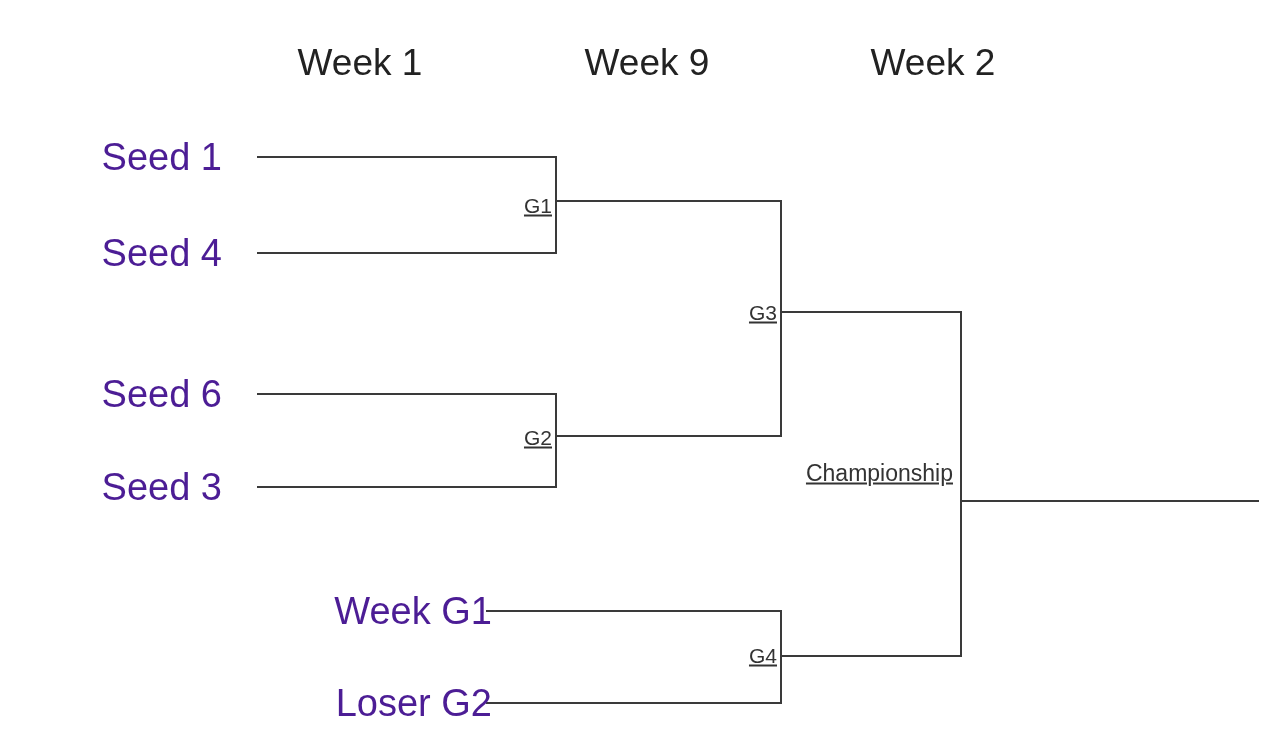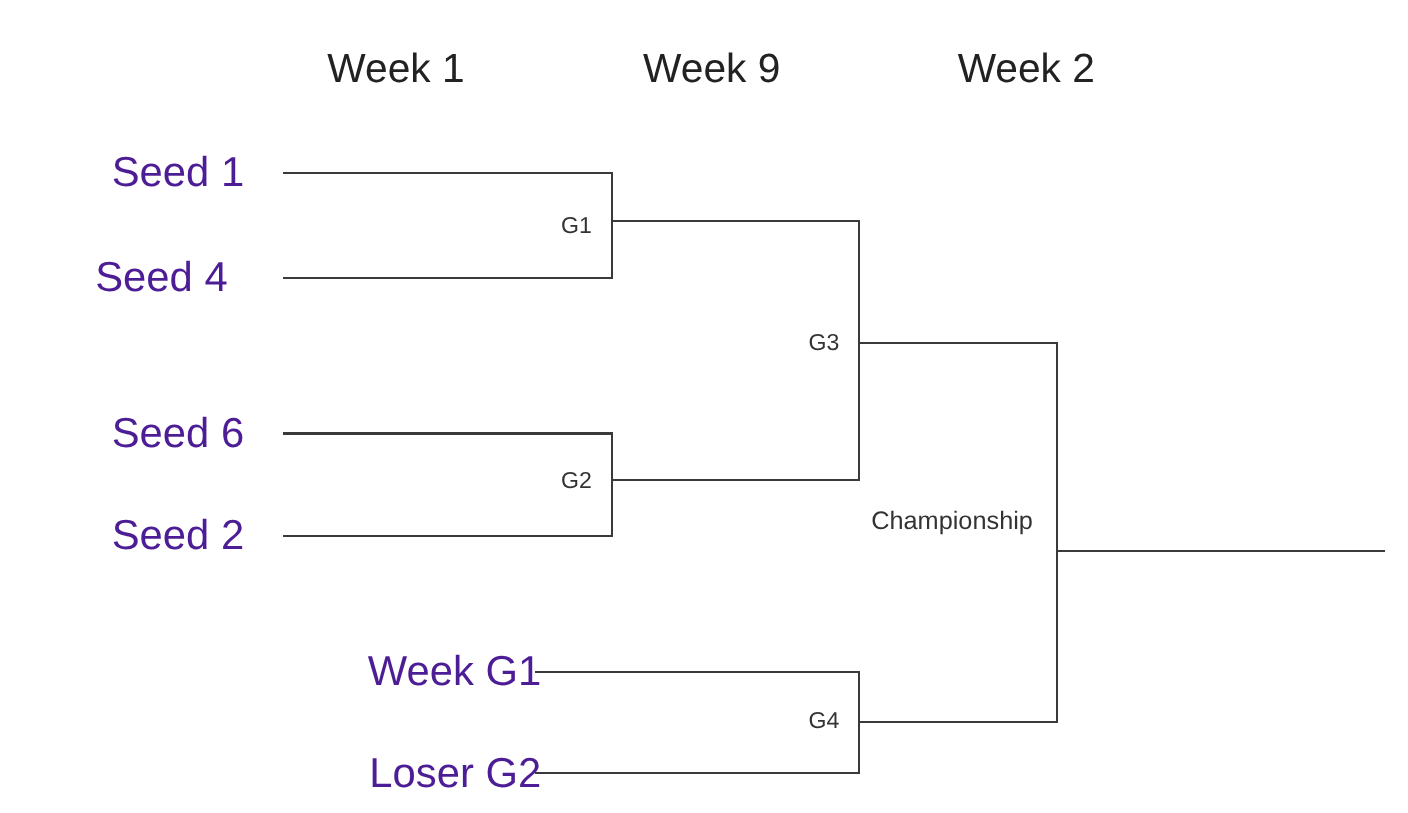--- a/index.html
+++ b/index.html
@@ -42,21 +42,22 @@
   .entrant {
     font-size: 38px;
     transform: translate(-100%, -50%);
     color: #4c1d95;
   }
   
   .game-code {
     font-size: 21px;
     transform: translate(-100%, -50%);
     color: #333333;
-    padding-right: 18px;
+    padding-right: 4px;
+    text-decoration: underline;
   }
   .game-code.big {
     font-size: 23px;
   }
 </style>
 </head>
 <body>
 
 <div id="bracket-root">
   <svg id="bracket-svg" viewBox="0 0 1280 739" preserveAspectRatio="none" aria-hidden="true">
@@ -75,23 +76,23 @@
       <line x1="781" y1="587" x2="781" y2="679" stroke="#3a3a3a" stroke-width="2" stroke-linecap="square" shape-rendering="crispEdges"></line>
       <line x1="781" y1="632" x2="961" y2="632" stroke="#3a3a3a" stroke-width="2" stroke-linecap="square" shape-rendering="crispEdges"></line>
       <line x1="961" y1="288" x2="961" y2="632" stroke="#3a3a3a" stroke-width="2" stroke-linecap="square" shape-rendering="crispEdges"></line>
       <line x1="961" y1="477" x2="1258" y2="477" stroke="#3a3a3a" stroke-width="2" stroke-linecap="square" shape-rendering="crispEdges"></line>
     </svg>
   <div id="label-layer">
       <div class="lbl round-header" style="left: 360px; top: 38px;">Week 1</div>
       <div class="lbl round-header" style="left: 647px; top: 38px;">Week 9</div>
       <div class="lbl round-header" style="left: 933px; top: 38px;">Week 2</div>
       <div class="lbl entrant" style="left: 222px; top: 133px;">Seed 1</div>
-      <div class="lbl entrant" style="left: 207px; top: 229px;">Seed 4</div>
+      <div class="lbl entrant" style="left: 222px; top: 229px;">Seed 4</div>
       <div class="lbl entrant" style="left: 222px; top: 370px;">Seed 6</div>
-      <div class="lbl entrant" style="left: 222px; top: 463px;">Seed 2</div>
+      <div class="lbl entrant" style="left: 222px; top: 463px;">Seed 3</div>
       <div class="lbl entrant" style="left: 492px; top: 587px;">Week G1</div>
       <div class="lbl entrant" style="left: 492px; top: 679px;">Loser G2</div>
       <div class="lbl game-code" style="left: 556px; top: 181px;">G1</div>
       <div class="lbl game-code" style="left: 556px; top: 413px;">G2</div>
       <div class="lbl game-code" style="left: 781px; top: 288px;">G3</div>
       <div class="lbl game-code" style="left: 781px; top: 631px;">G4</div>
       <div class="lbl game-code big" style="left: 957px; top: 449px;">Championship</div>
     </div>
 </div>
 

